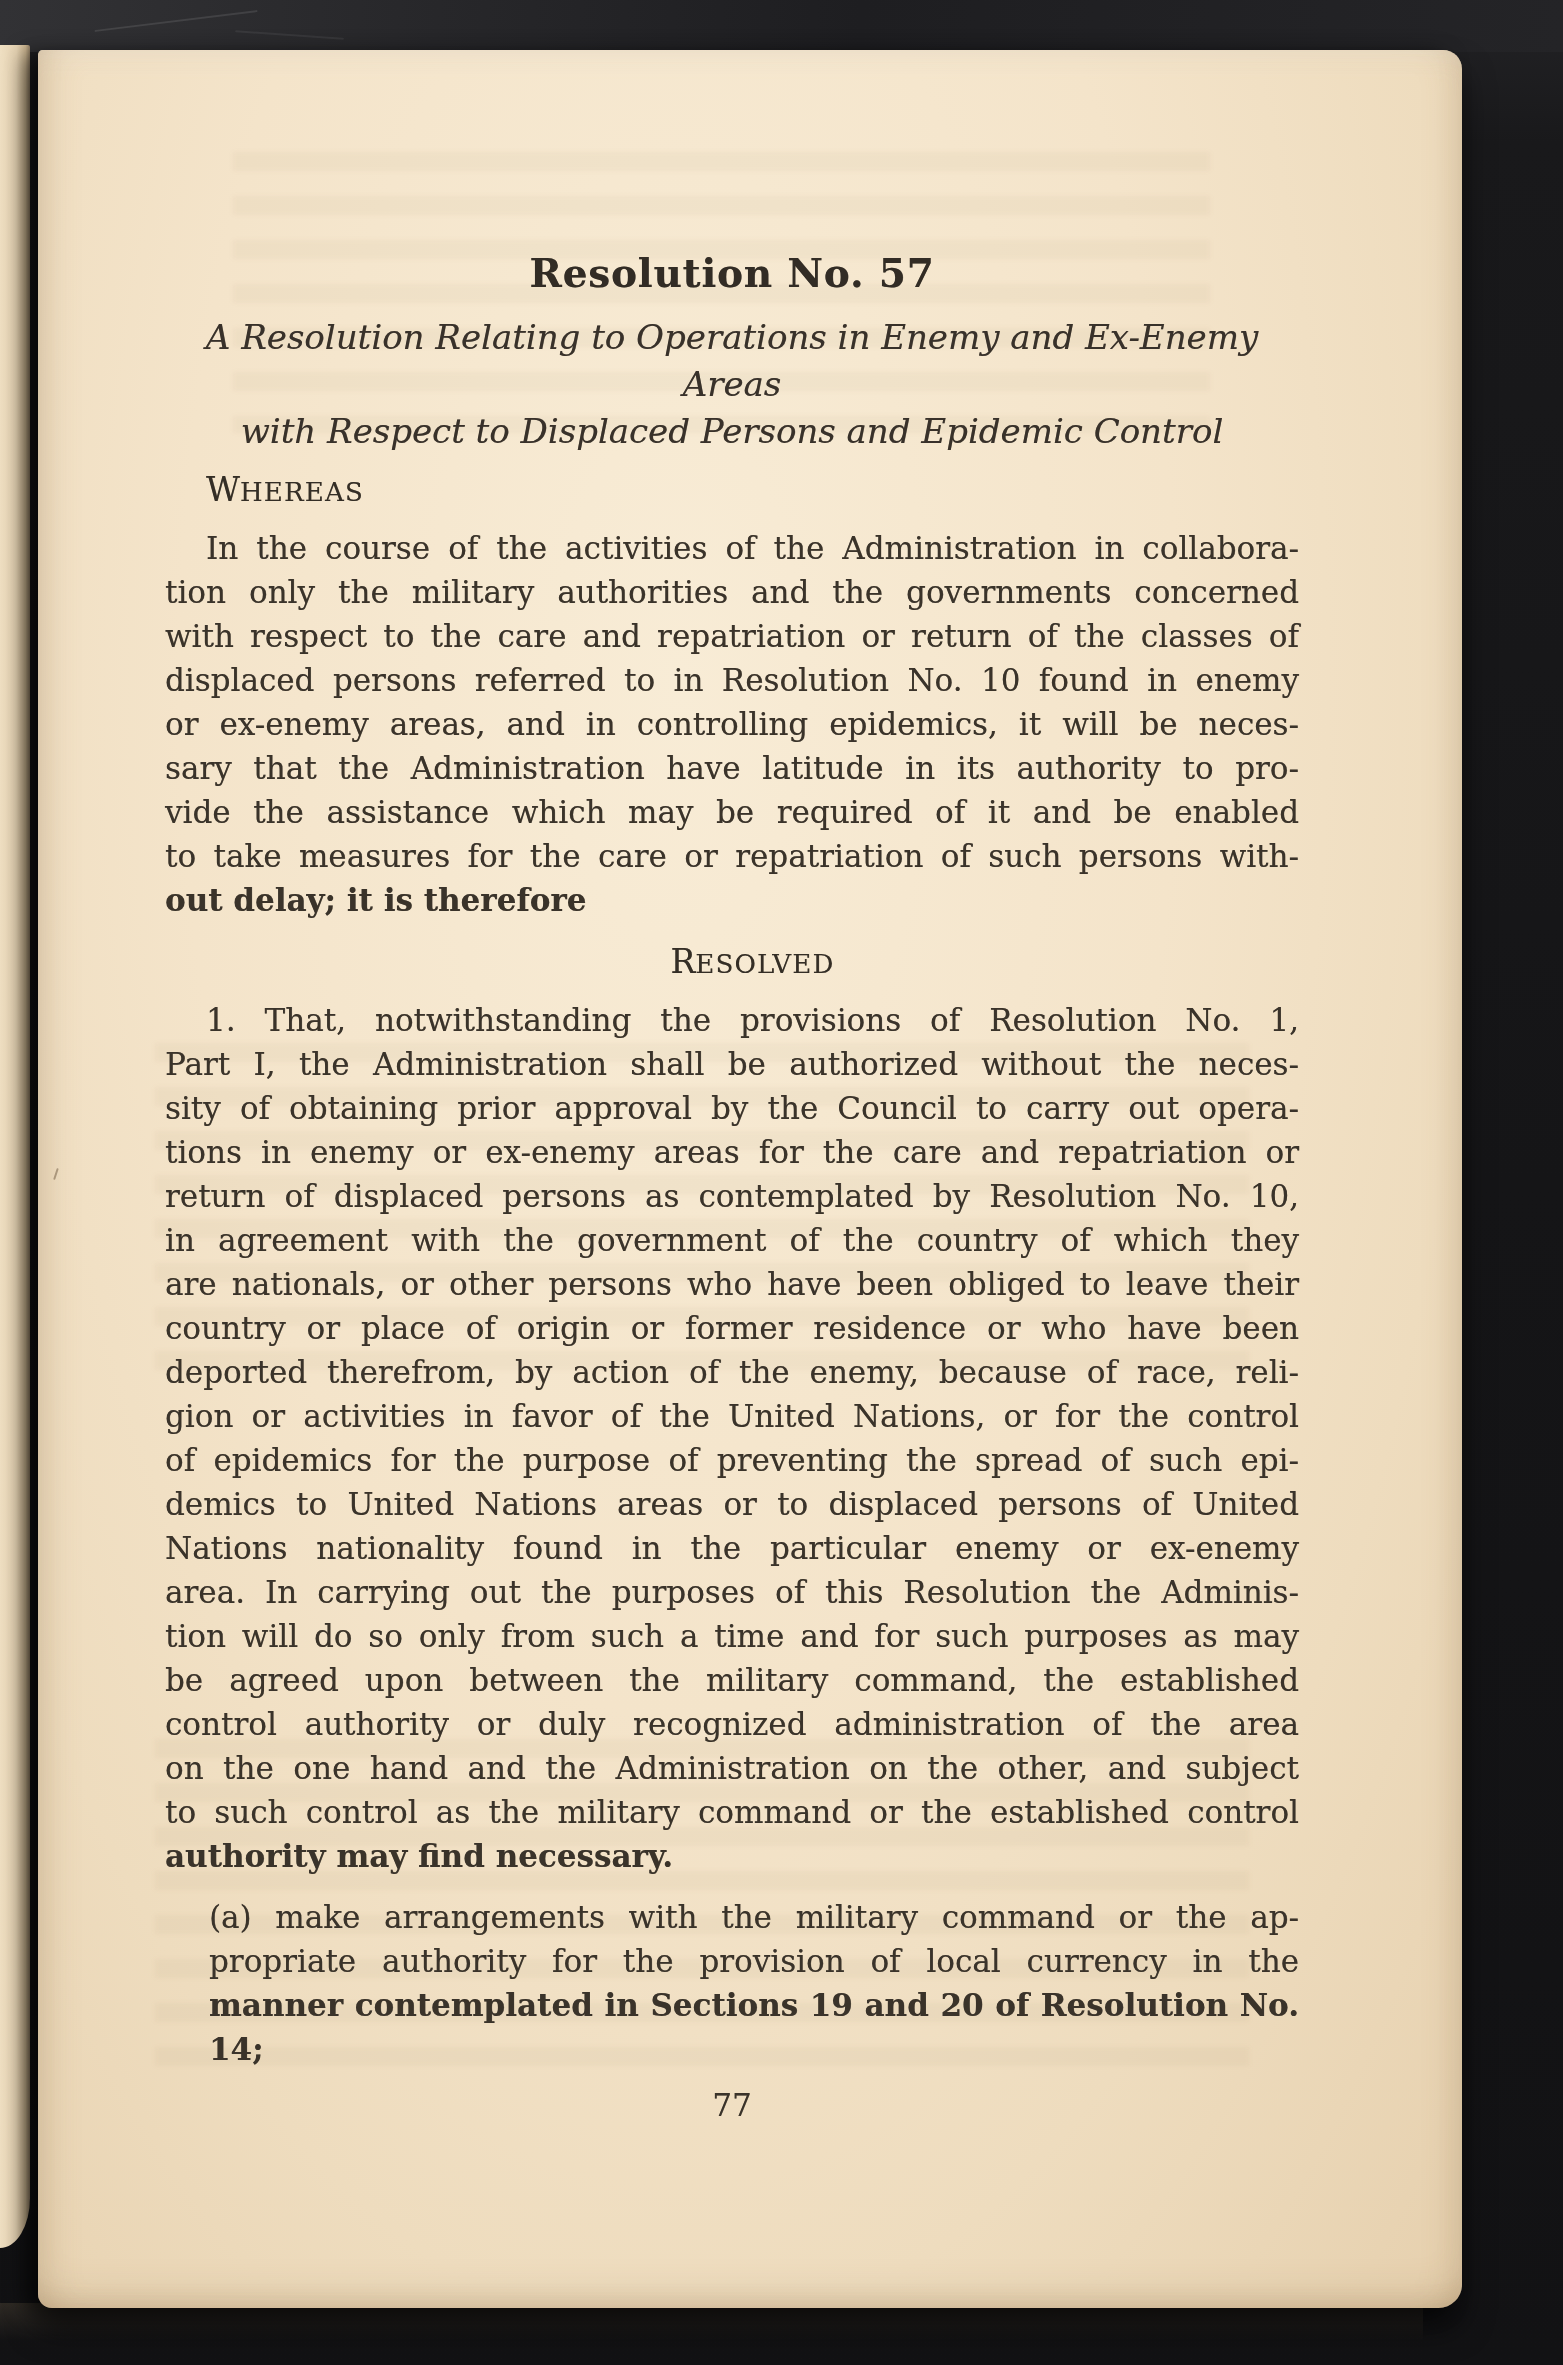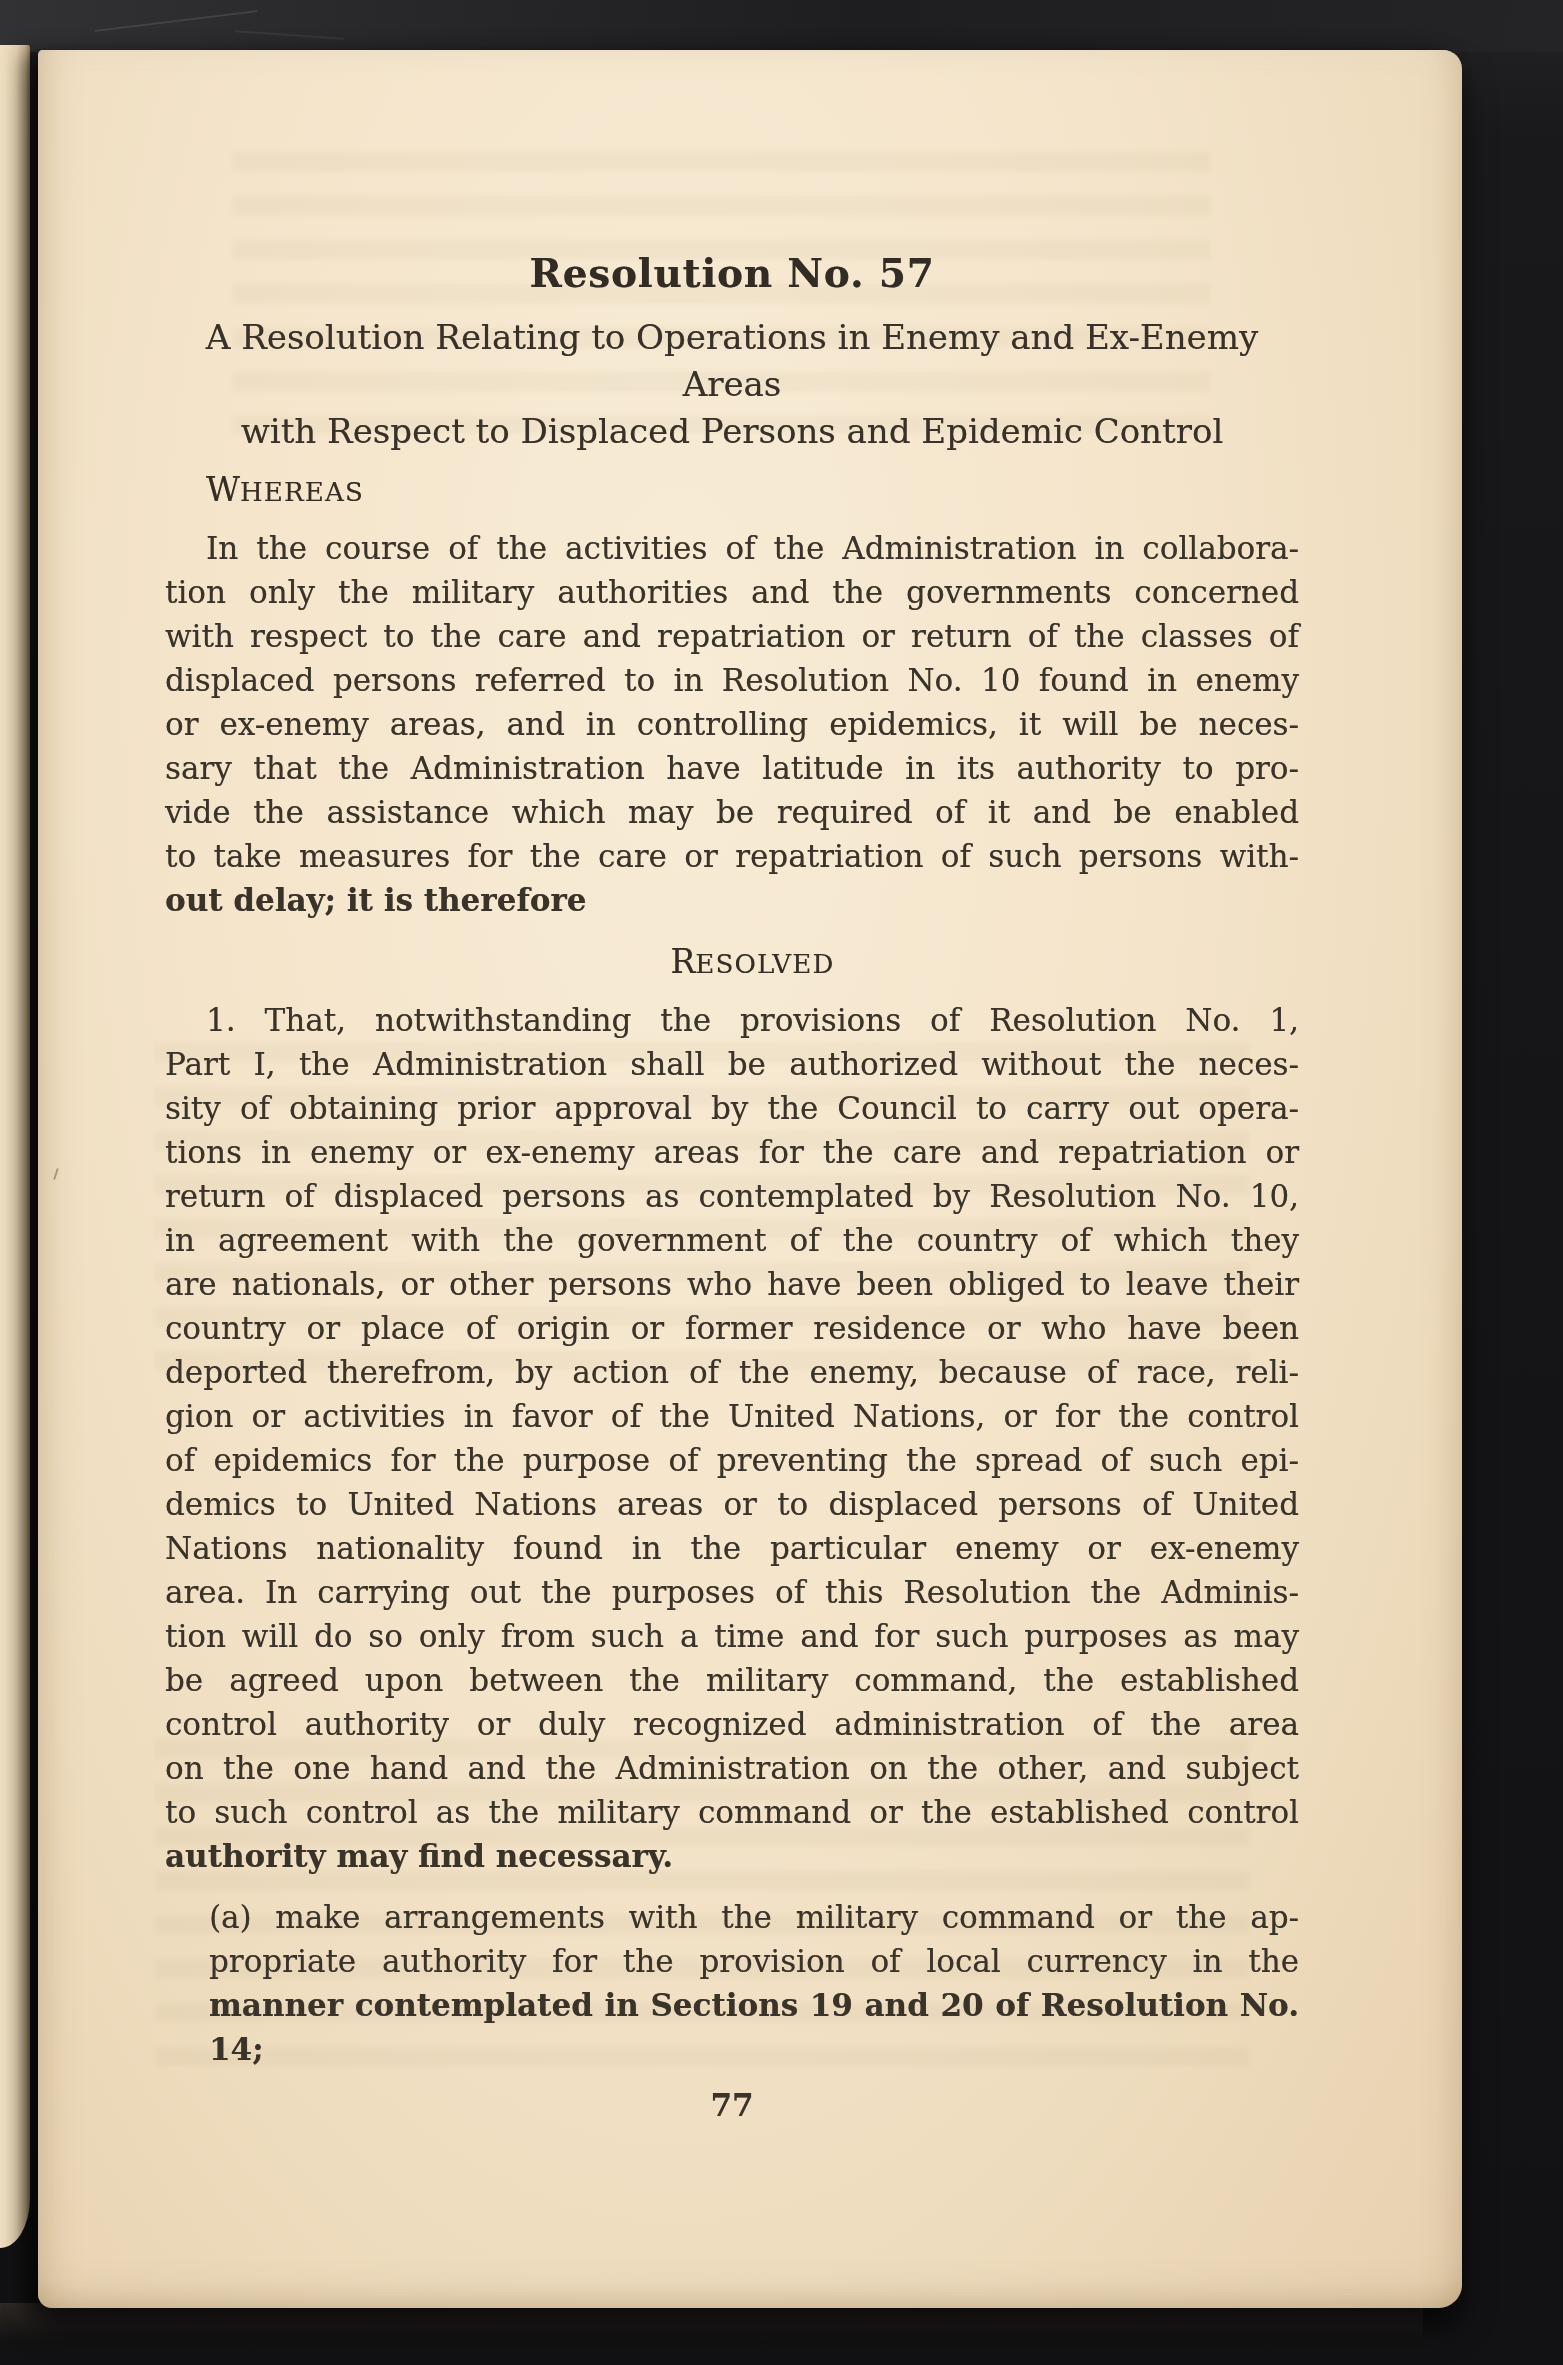--- a/index.html
+++ b/index.html
@@ -42,36 +42,36 @@
   .g3{left:117px;top:1689px;width:1094px;height:328px;}
   .mark-left{position:absolute;left:17px;top:1118px;width:2.3px;height:11.7px;
              background:rgba(96,74,48,.45);transform:rotate(18deg);border-radius:1.6px;}
   .mark-right{position:absolute;left:1451px;top:1446px;width:3.9px;height:11px;
               background:rgba(58,44,28,.6);transform:rotate(8deg);border-radius:2.3px;}
   
   .text-col{position:absolute;left:127px;top:0;width:1134px;color:#3a332a;
             text-shadow:0.2px 0.3px 0.6px rgba(52,44,34,.5);}
   .title{margin-top:202px;text-align:center;font-weight:bold;font-size:39px;line-height:42px;
          color:#322c25;letter-spacing:0.8px;}
-  .subtitle{text-align:center;font-size:34px;line-height:47px;color:#38312a;}
+  .subtitle{text-align:center;font-style:italic;font-size:34px;line-height:47px;color:#38312a;}
   .st1{margin-top:20.3px;}
   .heading{line-height:41px;padding-left:41px;font-size:33px;color:#342e26;}
   .whereas{margin-top:14px;}
   .resolved{margin-top:19px;text-align:center;}
   .heading .rest{font-size:26px;letter-spacing:1.2px;}
   .para{font-size:31px;}
   .p1{margin-top:6.3px;}
   .p2{margin-top:6.3px;}
   .p3{margin-top:22px;}
   .clause{margin-top:17px;margin-left:44px;}
   .ln{line-height:44px;min-height:44px;text-align:justify;
       text-align-last:justify;-moz-text-align-last:justify;}
   .ln.end{text-align-last:left;font-weight:bold;-moz-text-align-last:left;}
   .ind{text-indent:41px;margin-top:13px;}
-  .pagenum{margin-top:15.6px;text-align:center;font-size:31px;color:#3a332a;font-weight:bold;}
+  .pagenum{margin-top:15.6px;text-align:center;font-size:31px;color:#3a332a;}
 </style>
 </head>
 <body>
 
 <div class="scene">
   <div class="top-band">
     <div class="scratch s1"></div>
     <div class="scratch s2"></div>
   </div>
   <div class="left-strip"></div>

